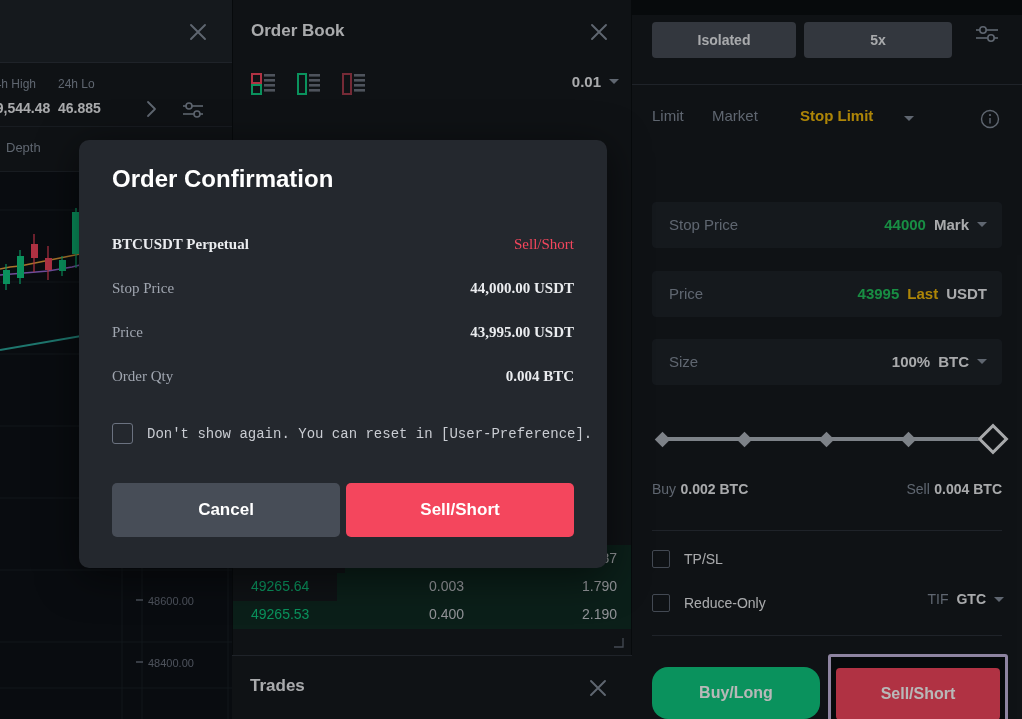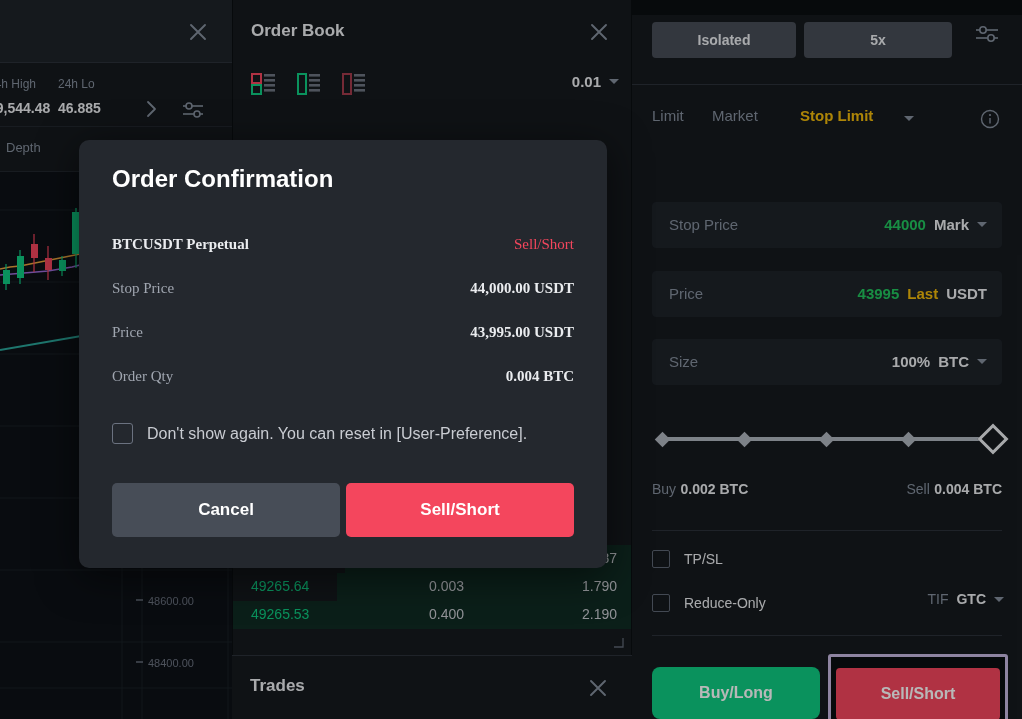--- a/index.html
+++ b/index.html
@@ -142,21 +142,21 @@
   .cbox { width: 18px; height: 18px; border: 1px solid #5e6673; border-radius: 2px; background: transparent; }
   .cblabel { margin-left: 14px; font-size: 14px; color: #eaecef; }
   #tif-group { position: absolute; right: 18px; top: 576px; display: flex; align-items: center; gap: 8px;
                cursor: pointer; }
   #tif-label { font-size: 14px; color: #848e9c; }
   #tif-value { font-size: 14px; font-weight: bold; color: #eaecef; }
   #bottom-divider { position: absolute; left: 20px; top: 620px; width: 350px; height: 1px; background: #2b3139; }
 
   #action-row { position: absolute; left: 0; top: 652px; width: 390px; height: 56px; }
   #btn-buy { position: absolute; left: 20px; top: 0; width: 168px; height: 52px; background: #0ecb81;
-             border: none; border-radius: 8px; color: #fff; font-size: 16px; font-weight: bold;
+             border: none; border-radius: 16px; color: #fff; font-size: 16px; font-weight: bold;
              font-family: "Liberation Sans", sans-serif; cursor: pointer; }
   #btn-sell-wrap { position: absolute; left: 196px; top: -13px; width: 180px; height: 78px;
                    border: 3px solid #c5b8e0; border-radius: 3px; padding: 11px 5px;
                    background: #0b0e11; }
   #btn-sell { width: 100%; height: 52px; background: #f4465d; border: none; border-radius: 4px;
               color: #fff; font-size: 16px; font-weight: bold;
               font-family: "Liberation Sans", sans-serif; cursor: pointer; }
 
   
   #modal-backdrop { position: absolute; left: 0; top: 0; width: 1022px; height: 719px;
@@ -170,21 +170,21 @@
   .mrow { position: relative; height: 44px; }
   .mrow-label { position: absolute; left: 0; top: 0; font-size: 15px; color: #a0a6b0;
                 font-family: "Liberation Serif", serif; }
   .mrow-label.strong { color: #eaecef; font-weight: bold; }
   .mrow-value { position: absolute; right: 0; top: 0; font-size: 15px; font-weight: bold;
                 color: #eaecef; font-family: "Liberation Serif", serif; }
   .mrow-value.sell { color: #f4465d; font-weight: normal; }
   #modal-check { position: absolute; left: 33px; top: 283px; display: flex; align-items: center;
                  cursor: pointer; }
   #modal-check .cbox { width: 21px; height: 21px; border: 1px solid #6b7280; border-radius: 3px; }
-  #modal-check-label { margin-left: 14px; font-size: 16px; color: #c9ccd2; }
+  #modal-check-label { margin-left: 14px; font-size: 14px; color: #c9ccd2; font-family: Liberation Mono, monospace; }
   #modal-actions { position: absolute; left: 33px; top: 343px; width: 462px; height: 54px; }
   #modal-cancel { position: absolute; left: 0; top: 0; width: 228px; height: 54px; background: #474d57;
                   border: none; border-radius: 5px; color: #fff; font-size: 17px; font-weight: bold;
                   font-family: "Liberation Sans", sans-serif; cursor: pointer; }
   #modal-confirm { position: absolute; right: 0; top: 0; width: 228px; height: 54px; background: #f4465d;
                    border: none; border-radius: 5px; color: #fff; font-size: 17px; font-weight: bold;
                    font-family: "Liberation Sans", sans-serif; cursor: pointer; }
 </style>
 </head>
 <body>

